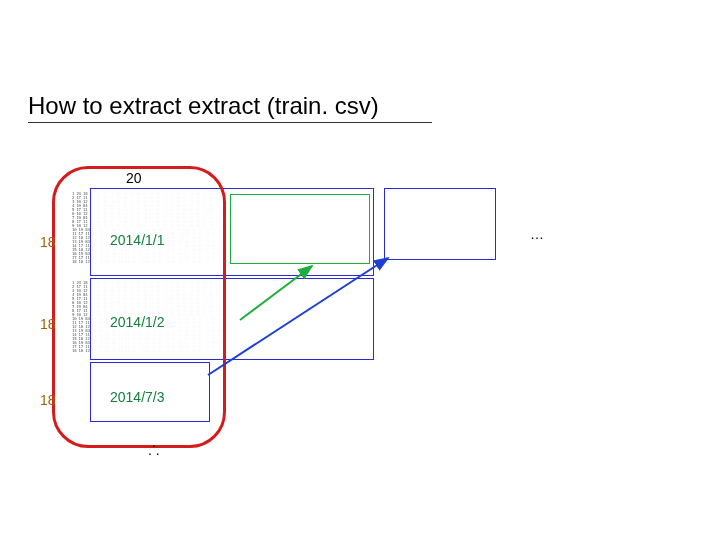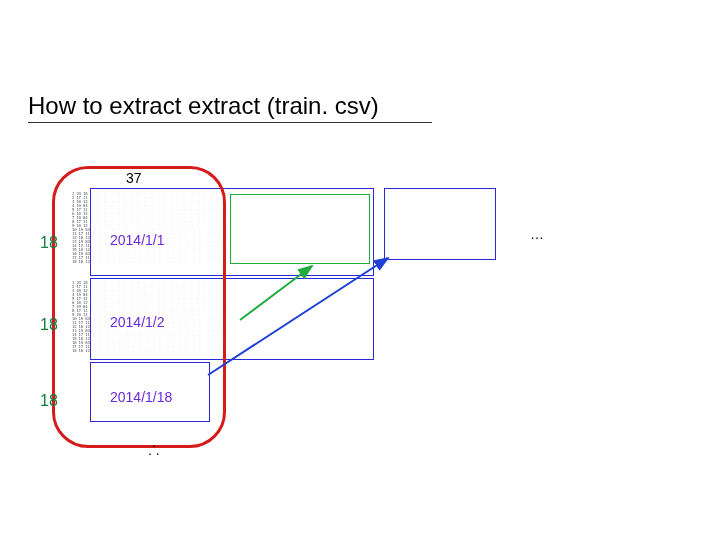--- a/index.html
+++ b/index.html
@@ -38,22 +38,22 @@
   }
   .top-count {
     position: absolute;
     left: 126px;
     top: 170px;
     font-size: 14px;
     color: #000;
   }
   .left-count {
     position: absolute;
-    font-size: 16px;
-    color: #15803d;
+    font-size: 14px;
+    color: #a16207;
   }
   .left-count.c1 { left: 40px; top: 234px; }
   .left-count.c2 { left: 40px; top: 316px; }
   .left-count.c3 { left: 40px; top: 392px; }
   .block {
     position: absolute;
     border: 1px solid #2b2bd6;
     background: rgba(255,255,255,0.95);
   }
   .block.b1 { left: 90px; top: 188px; width: 284px; height: 88px; }
@@ -70,21 +70,21 @@
     left: 384px;
     top: 188px;
     width: 112px;
     height: 72px;
     border: 1px solid #2b2bd6;
     background: #fff;
   }
   .date-overlay {
     position: absolute;
     font-size: 14px;
-    color: #6d28d9;
+    color: #15803d;
     background: #fff;
     padding: 0 2px;
   }
   .date-overlay.d1 { left: 108px; top: 232px; }
   .date-overlay.d2 { left: 108px; top: 314px; text-align: center; }
   .date-overlay.d3 { left: 108px; top: 389px; }
   .ellipsis-right {
     position: absolute;
     left: 530px;
     top: 226px;
@@ -168,28 +168,28 @@
 <div class="block b1"></div>
 <div class="block b2"></div>
 <div class="block b3"></div>
 
 <div class="green-box g1"></div>
 
 <div class="right-box"></div>
 
 <div class="red-capsule"></div>
 
-<div class="top-count">37</div>
+<div class="top-count">20</div>
 <div class="left-count c1">18</div>
 <div class="left-count c2">18</div>
 <div class="left-count c3">18</div>
 
 <div class="date-overlay d1">2014/1/1</div>
 <div class="date-overlay d2">2014/1/2</div>
-<div class="date-overlay d3">2014/1/18</div>
+<div class="date-overlay d3">2014/7/3</div>
 
 <div class="ellipsis-right">…</div>
 <div class="ellipsis-bottom">
   <span>.</span><br>
   <span>. .</span>
 </div>
 
 <svg class="arrows">
   <defs>
     <marker id="ah-green" markerWidth="8" markerHeight="8" refX="7" refY="3" orient="auto">

